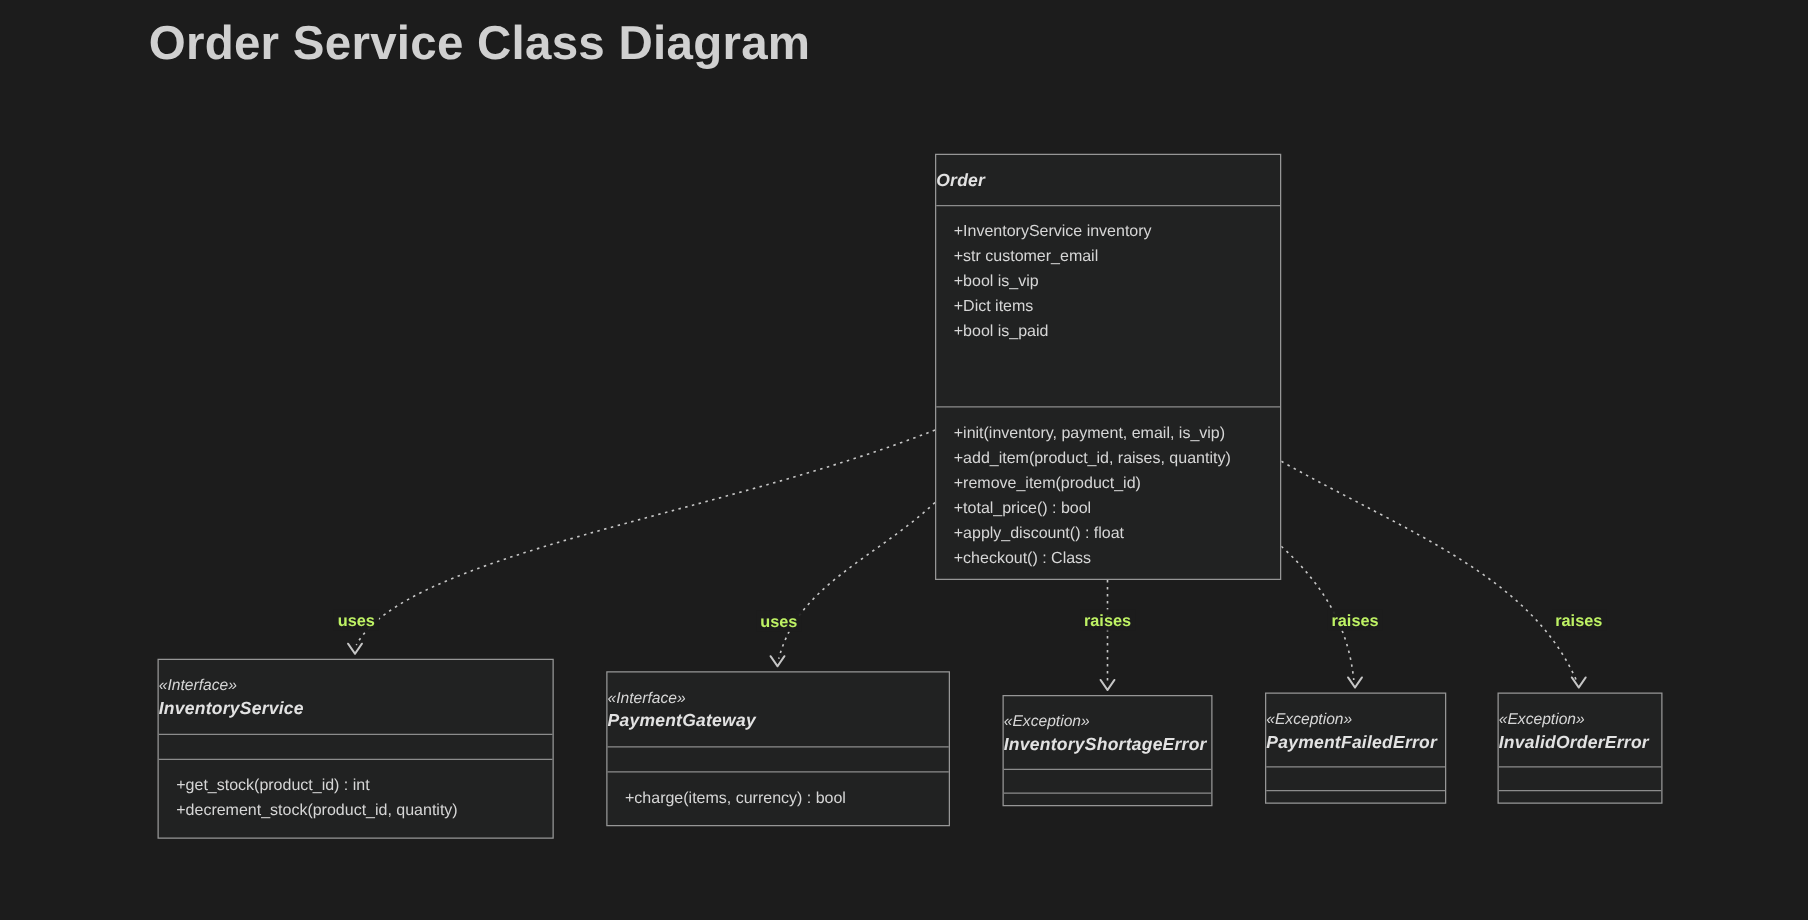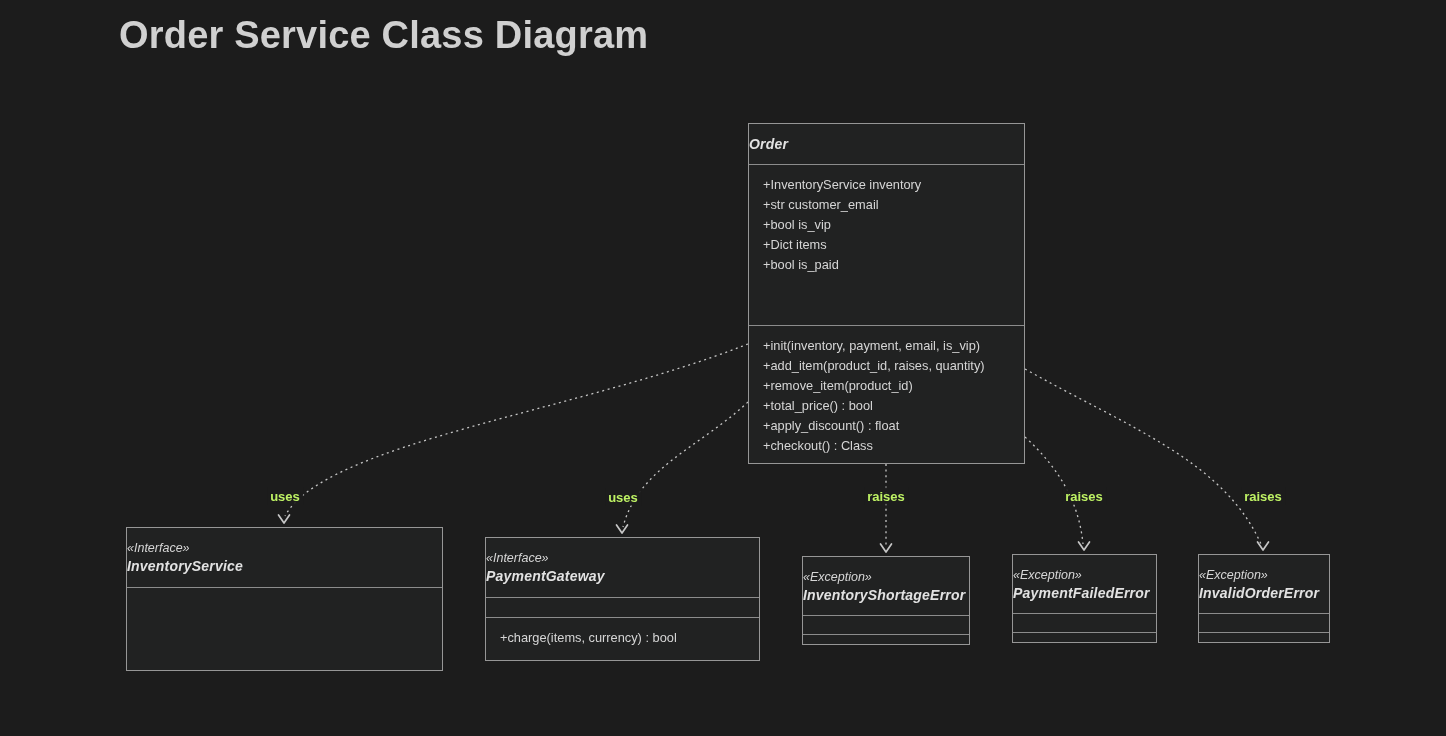--- a/index.html
+++ b/index.html
@@ -112,20 +112,24 @@
         <div class="member">+checkout() : Class</div>
       </div>
   </div>
 
   <div class="uml-class" style="left:126px;top:527px;width:317px;height:144px">
     <div class="sec title" style="height:59px">
       <span class="stereo">«Interface»</span>
       <span class="cname">InventoryService</span>
     </div>
     <div class="sec attrs" style="height:20px"></div>
+    <div class="sec methods">
+        <div class="member">+get_stock(product_id) : int</div>
+        <div class="member">+decrement_stock(product_id, quantity)</div>
+      </div>
   </div>
 
   <div class="uml-class" style="left:485px;top:537px;width:275px;height:124px">
     <div class="sec title" style="height:59px">
       <span class="stereo">«Interface»</span>
       <span class="cname">PaymentGateway</span>
     </div>
     <div class="sec attrs" style="height:20px"></div>
     <div class="sec methods">
         <div class="member">+charge(items, currency) : bool</div>

